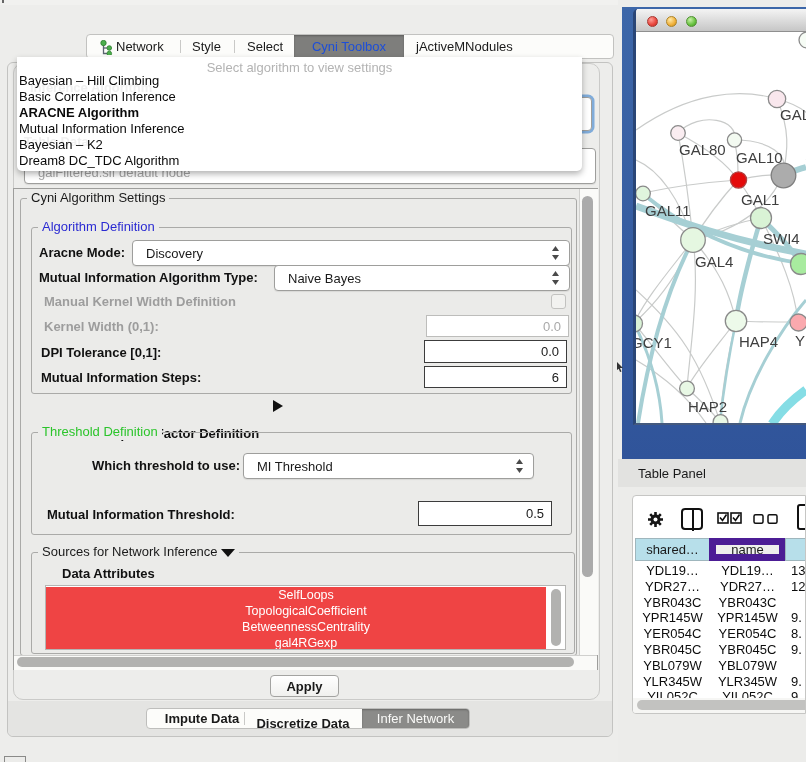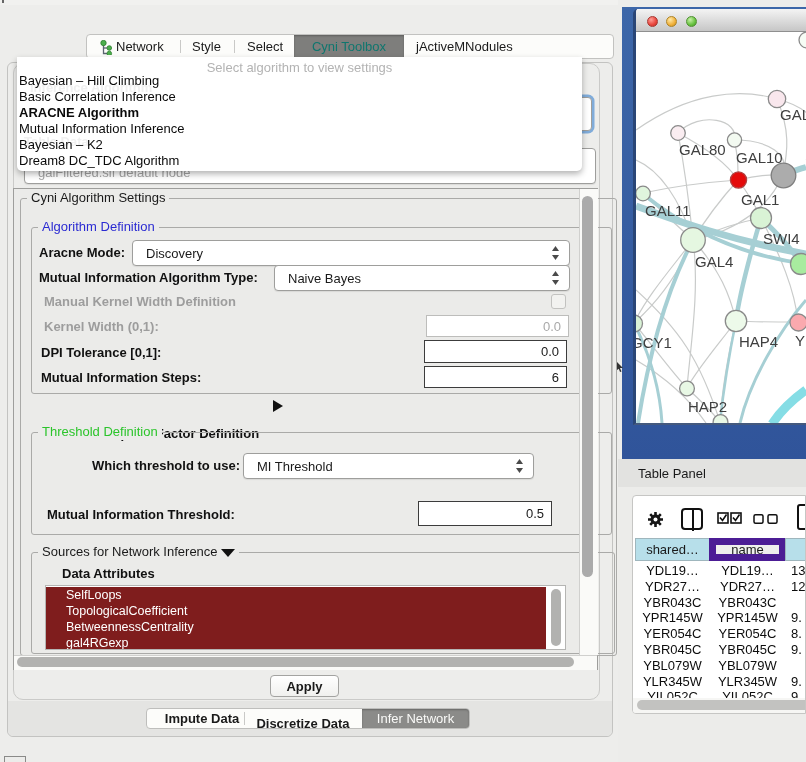--- a/index.html
+++ b/index.html
@@ -1,21 +1,21 @@
 <!DOCTYPE html>
 <html><head>
 <meta charset="utf-8">
 <style>
   html,body{margin:0;padding:0;}
   #root{position:relative;width:806px;height:762px;background:#EDEDEB;overflow:hidden;
         font-family:"Liberation Sans",sans-serif;font-size:13px;color:#1a1a1a;}
   .abs{position:absolute;}
   .bl{font-weight:bold;color:#111;}
   .gl{font-weight:bold;color:#9d9d9d;}
-  .grp{position:absolute;border:1px solid #aaaaa8;border-radius:3px;padding-left:40px;}
+  .grp{position:absolute;border:1px solid #aaaaa8;border-radius:3px;}
   .gt{position:absolute;top:-9px;left:6px;background:#ebebe9;padding:0 4px;line-height:16px;}
   .combo{position:absolute;background:#fff;border:1px solid #9e9e9c;border-radius:4px;
          box-shadow:0 1px 1px rgba(0,0,0,0.08);}
   .combo .cv{position:absolute;left:13px;top:0;bottom:0;display:flex;align-items:center;}
   .tf{position:absolute;background:#fff;border:1px solid #3c3c3c;font-size:13px;
       display:flex;align-items:center;justify-content:flex-end;padding-right:7px;box-sizing:border-box;}
   .tfd{border:1px solid #bdbdbb;color:#a9a9a9;}
   .sep{position:absolute;top:5px;bottom:5px;width:1px;background:#c9c9c7;}
   .tabtxt{position:absolute;top:0;height:23px;display:flex;align-items:center;}
 </style>
@@ -34,21 +34,21 @@
       <circle cx="3.5" cy="3" r="2.7" fill="#4caf4c" stroke="#2c7d2c" stroke-width="0.8"></circle>
       <circle cx="9.3" cy="8" r="2.3" fill="#4caf4c" stroke="#2c7d2c" stroke-width="0.8"></circle>
       <circle cx="9.3" cy="13.5" r="2.3" fill="#4caf4c" stroke="#2c7d2c" stroke-width="0.8"></circle>
     </svg>
     <div class="tabtxt" style="left:29px;">Network</div>
     <div class="sep" style="left:93px;"></div>
     <div class="tabtxt" style="left:105px;">Style</div>
     <div class="sep" style="left:147px;"></div>
     <div class="tabtxt" style="left:160px;">Select</div>
     <div class="abs" style="left:207px;top:0;width:110px;height:23px;background:#7e7e7c;box-shadow:inset 0 1px 2px rgba(0,0,0,.25);"></div>
-    <div class="tabtxt" style="left:207px;width:110px;justify-content:center;color:#0f766e;">Cyni Toolbox</div>
+    <div class="tabtxt" style="left:207px;width:110px;justify-content:center;color:#1d4ed8;">Cyni Toolbox</div>
     <div class="tabtxt" style="left:329px;">jActiveMNodules</div>
   </div>
 
   <div class="abs" style="left:7px;top:62px;width:606px;height:675px;border:1px solid #c3c3c1;border-radius:6px;box-sizing:border-box;background:#EDEDEB;"></div>
 
   <div class="combo" style="left:24px;top:148px;width:570px;height:34px;">
     <div class="abs" style="left:13px;top:16px;color:#a5a5a5;">galFiltered.sif default node</div>
   </div>
 
   <div class="abs" style="left:13px;top:63px;width:587px;height:637px;border:1px solid #cacac8;border-radius:10px;box-sizing:border-box;"></div>
@@ -103,21 +103,21 @@
     </svg>
   </div>
   <div class="abs bl" style="left:47px;top:507px;">Mutual Information Threshold:</div>
   <div class="tf" style="left:418px;top:501px;width:134px;height:25px;">0.5</div>
 
   <div class="grp" style="left:31px;top:552px;width:542px;height:100px;">
     <span class="gt">Sources for Network Inference <span style="display:inline-block;width:0;height:0;border-top:8px solid #111;border-left:7px solid transparent;border-right:7px solid transparent;vertical-align:-1px;"></span></span>
   </div>
   <div class="abs bl" style="left:34px;top:566px;padding-left:28px;">Data Attributes</div>
   <div class="abs" style="left:45px;top:585px;width:521px;height:65px;background:#fff;border:1px solid #b5b5b3;box-sizing:border-box;overflow:hidden;">
-    <div class="abs" style="left:0;top:1px;width:500px;height:64px;background:#7f1d1d;color:#fff;font-size:12.5px;line-height:16px;padding-left:20px;box-sizing:border-box;">
+    <div class="abs" style="left:0;top:1px;width:500px;height:64px;background:#ef4444;color:#fff;font-size:12.5px;line-height:16px;padding-left:20px;box-sizing:border-box;text-align:center;">
       SelfLoops<br>TopologicalCoefficient<br>BetweennessCentrality<br>gal4RGexp
     </div>
     <div class="abs" style="left:505px;top:3px;width:10px;height:57px;background:#b2b2b0;border-radius:5px;"></div>
   </div>
 
   <div class="abs" style="left:579px;top:189px;width:18px;height:466px;background:#fafaf8;border-left:1px solid #d0d0ce;"></div>
   <div class="abs" style="left:582px;top:196px;width:11px;height:381px;background:#ababab;border-radius:6px;"></div>
   <div class="abs" style="left:14px;top:655px;width:583px;height:14px;background:#fafaf8;border-top:1px solid #d0d0ce;"></div>
   <div class="abs" style="left:17px;top:657px;width:557px;height:10px;background:#b2b2b0;border-radius:5px;"></div>
 

